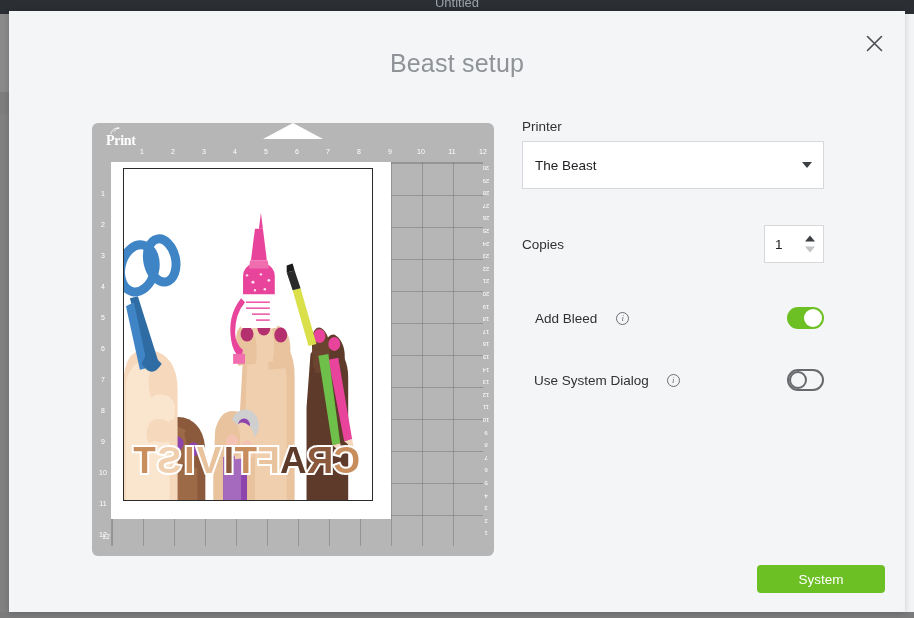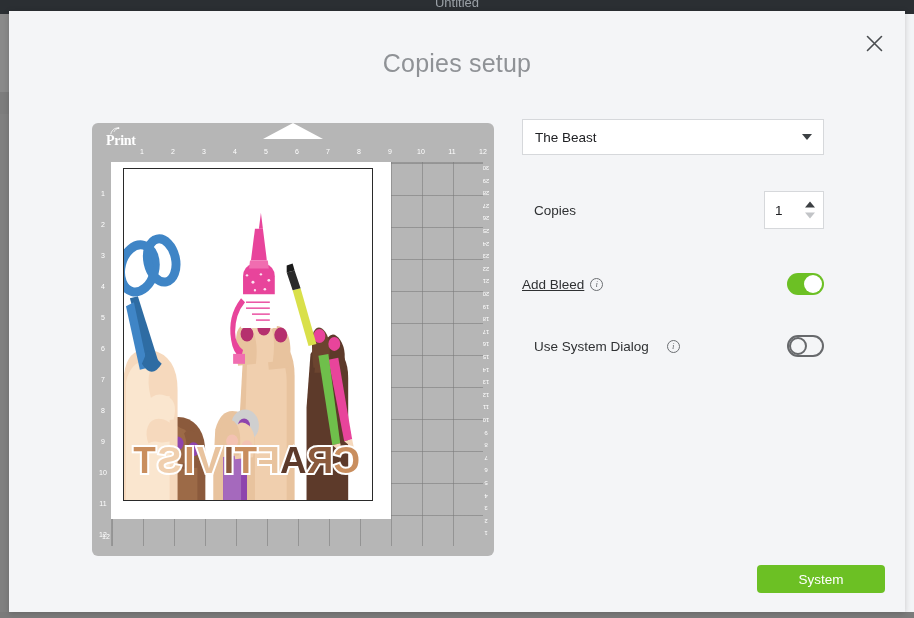--- a/index.html
+++ b/index.html
@@ -158,21 +158,21 @@
   
   .form {
     position: absolute; left: 513px; top: 108px;
     width: 320px;
   }
   .field-label {
     font-size: 13.5px; color: #2f3133; margin-bottom: 7px;
     display: block;
   }
   .select-wrap {
-    position: relative; width: 302px; height: 36px;
+    position: relative; width: 302px; height: 48px;
     background: #ffffff; border: 1px solid #d6d8db;
   }
   .select-value {
     position: absolute; left: 12px; top: 50%; transform: translateY(-50%);
     font-size: 13.5px; color: #202124;
   }
   .select-arrow {
     position: absolute; right: 11px; top: 50%; transform: translateY(-50%);
     width: 0; height: 0;
     border-left: 5px solid transparent;
@@ -258,21 +258,21 @@
   <div class="bg-bottombar"></div>
 
   <div class="modal">
 
     <div class="modal-close">
       <svg width="17" height="17" viewBox="0 0 17 17" aria-hidden="true">
         <path d="M1.5 1.5 L15.5 15.5 M15.5 1.5 L1.5 15.5" stroke="#4a4d50" stroke-width="1.6" fill="none" stroke-linecap="round"></path>
       </svg>
     </div>
 
-    <div class="modal-title">Copies setup</div>
+    <div class="modal-title">Beast setup</div>
 
     <div class="preview-pane">
       <div class="mat">
 
         <div class="mat-notch"></div>
 
         <div class="mat-logo">
           <svg class="sprout" viewBox="0 0 12 9" aria-hidden="true">
             <path d="M1 8 C2 3, 6 0.5, 10 1 C8 1.5, 6 3, 5 5" stroke="#ffffff" stroke-width="1" fill="none" stroke-linecap="round"></path>
             <circle cx="10.2" cy="1" r="1.1" fill="#ffffff"></circle>
@@ -480,39 +480,40 @@
               </svg>
             </div>
           </div>
         </div>
 
       </div>
     </div>
 
     <div class="form">
 
+      <label class="field-label">Printer</label>
       <div class="select-wrap">
         <span class="select-value">The Beast</span>
         <span class="select-arrow"></span>
       </div>
 
       <div class="row row-copies">
-        <label class="field-label" style="margin:12px;">Copies</label>
+        <label class="field-label" style="margin:0;">Copies</label>
         <div class="spinner">
           <span class="spinner-value">1</span>
           <span class="spin-btns">
             <span class="spin-up"></span>
             <span class="spin-down"></span>
           </span>
         </div>
       </div>
 
       <div class="row row-toggle">
         <span class="label-with-info">
-          <span class="field-label" style="margin:0;text-decoration:underline;">Add Bleed</span>
+          <span class="field-label" style="margin:13px;">Add Bleed</span>
           <span class="info-icon">i</span>
         </span>
         <span class="toggle on">
           <span class="knob"></span>
         </span>
       </div>
 
       <div class="row row-toggle second">
         <span class="label-with-info">
           <span class="field-label" style="margin:12px;">Use System Dialog</span>

